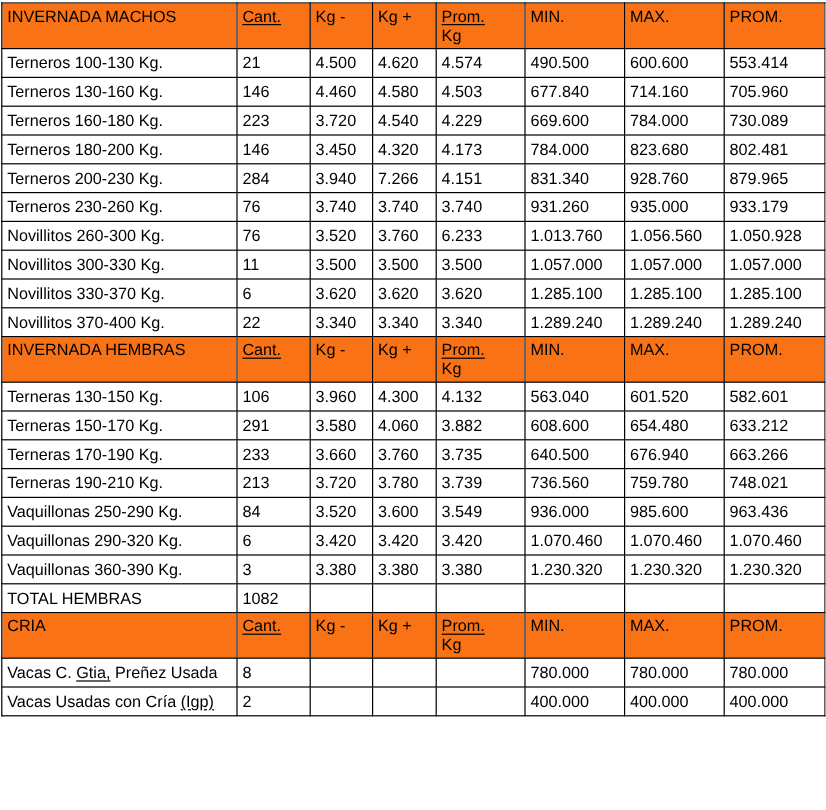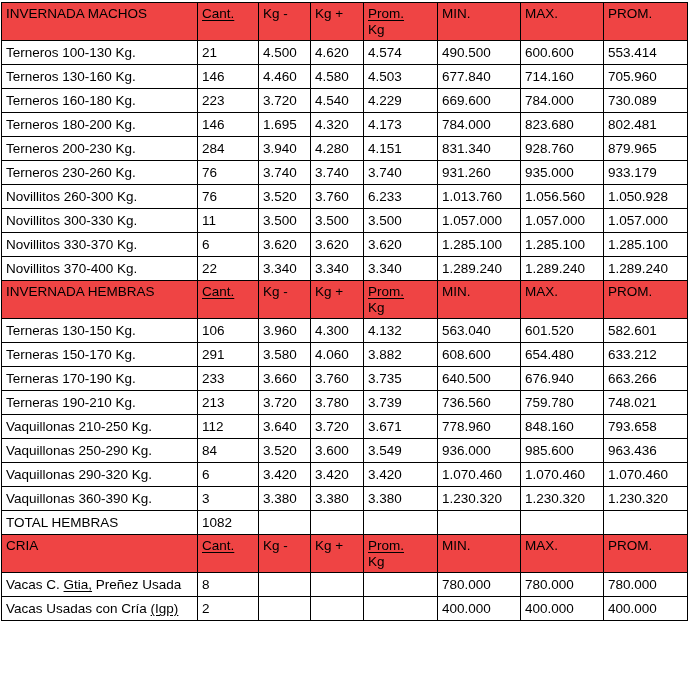--- a/index.html
+++ b/index.html
@@ -22,21 +22,21 @@
   .price-table th, .price-table td {
     border: 1px solid #000000;
     padding: 1px 4px;
     text-align: left;
     font-weight: 400;
     vertical-align: middle;
     overflow: hidden;
     white-space: nowrap;
   }
   .price-table tr.header-row th {
-    background: #ef4444;
+    background: #f97316;
     vertical-align: top;
     height: 33px;
     padding-top: 3px;
     line-height: 1.2;
   }
   .price-table tr.data-row td { height: 21px; }
   .wavy {
     text-decoration-line: underline;
     text-decoration-style: wavy;
     text-decoration-color: #c00000;
@@ -97,32 +97,32 @@
           <td>3.720</td>
           <td>4.540</td>
           <td>4.229</td>
           <td>669.600</td>
           <td>784.000</td>
           <td>730.089</td>
         </tr>
         <tr class="data-row">
           <td>Terneros 180-200 Kg.</td>
           <td>146</td>
-          <td>1.695</td>
+          <td>3.450</td>
           <td>4.320</td>
           <td>4.173</td>
           <td>784.000</td>
           <td>823.680</td>
           <td>802.481</td>
         </tr>
         <tr class="data-row">
           <td>Terneros 200-230 Kg.</td>
           <td>284</td>
           <td>3.940</td>
-          <td>4.280</td>
+          <td>7.266</td>
           <td>4.151</td>
           <td>831.340</td>
           <td>928.760</td>
           <td>879.965</td>
         </tr>
         <tr class="data-row">
           <td>Terneros 230-260 Kg.</td>
           <td>76</td>
           <td>3.740</td>
           <td>3.740</td>
@@ -215,30 +215,20 @@
           <td>Terneras 190-210 Kg.</td>
           <td>213</td>
           <td>3.720</td>
           <td>3.780</td>
           <td>3.739</td>
           <td>736.560</td>
           <td>759.780</td>
           <td>748.021</td>
         </tr>
         <tr class="data-row">
-          <td>Vaquillonas 210-250 Kg.</td>
-          <td>112</td>
-          <td>3.640</td>
-          <td>3.720</td>
-          <td>3.671</td>
-          <td>778.960</td>
-          <td>848.160</td>
-          <td>793.658</td>
-        </tr>
-        <tr class="data-row">
           <td>Vaquillonas 250-290 Kg.</td>
           <td>84</td>
           <td>3.520</td>
           <td>3.600</td>
           <td>3.549</td>
           <td>936.000</td>
           <td>985.600</td>
           <td>963.436</td>
         </tr>
         <tr class="data-row">

